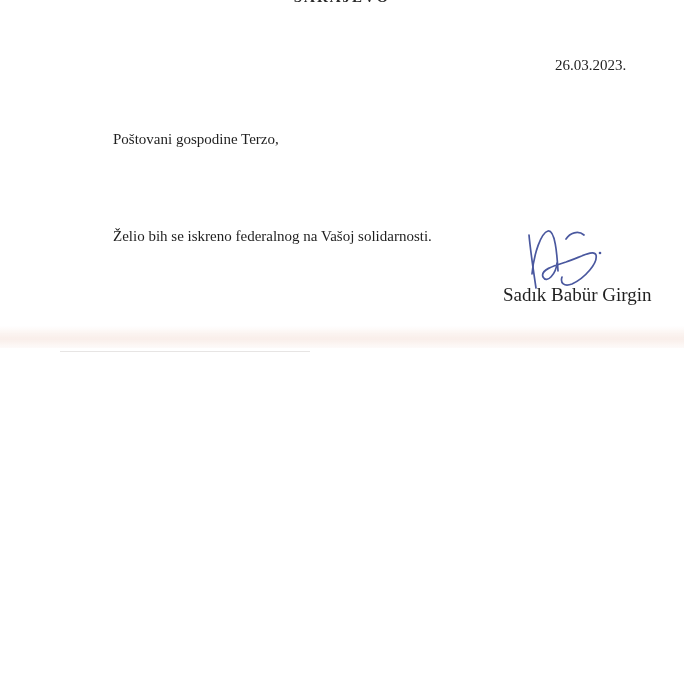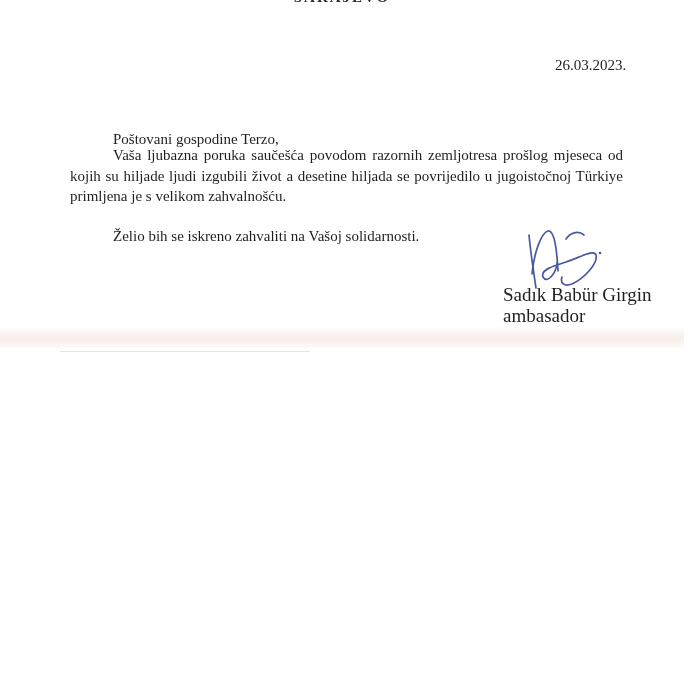--- a/index.html
+++ b/index.html
@@ -114,36 +114,34 @@
 <div class="page">
 
   <div class="letterhead-clip">
     <span class="letterhead-text">SARAJEVO</span>
   </div>
 
   <div class="date-line">26.03.2023.</div>
 
   <div class="salutation">Poštovani gospodine Terzo,</div>
 
-  <div class="body-paragraph">Vaša ljubazna poruka saučešća povodom razornih zemljotresa prošlog mjeseca od kojih su hiljade ljudi izgubili život a desetine hiljada se povrijedilo u jugoistočnoj Türkiye primljena je s velikom zahvalnošću.</div>
 
-  <div class="thanks-paragraph">Želio bih se iskreno zahvaliti na Vašoj solidarnosti.</div>
+  <div class="thanks-paragraph">Želio bih se iskreno federalnog na Vašoj solidarnosti.</div>
 
   <svg class="signature-svg" viewBox="0 0 110 76" fill="none" xmlns="http://www.w3.org/2000/svg">
     <g stroke="#3b4a97" stroke-width="1.7" stroke-linecap="round" fill="none" opacity="0.92">
       <path d="M 24,9 C 25,20 28,42 31,62"></path>
       <path d="M 27,48 C 29,27 36,7 43,5 C 50,4 52,27 53,45"></path>
       <path d="M 52,37 C 51,48 42,58 38,51 C 35,44 48,40 61,36 C 76,31 89,23 91,29 C 93,37 80,52 67,58 C 59,61 55,57 57,51"></path>
       <path d="M 61,13 C 65,7 73,4 79,9"></path>
       <circle cx="95" cy="27" r="1.3" fill="#3b4a97" stroke="none"></circle>
     </g>
   </svg>
 
   <div class="signer-block">
     <div>Sadık Babür Girgin</div>
-    <div>ambasador</div>
   </div>
 
   <div class="scan-smudge"></div>
   <div class="scan-smudge-line"></div>
 
 
 </div>
 
 </body></html>

